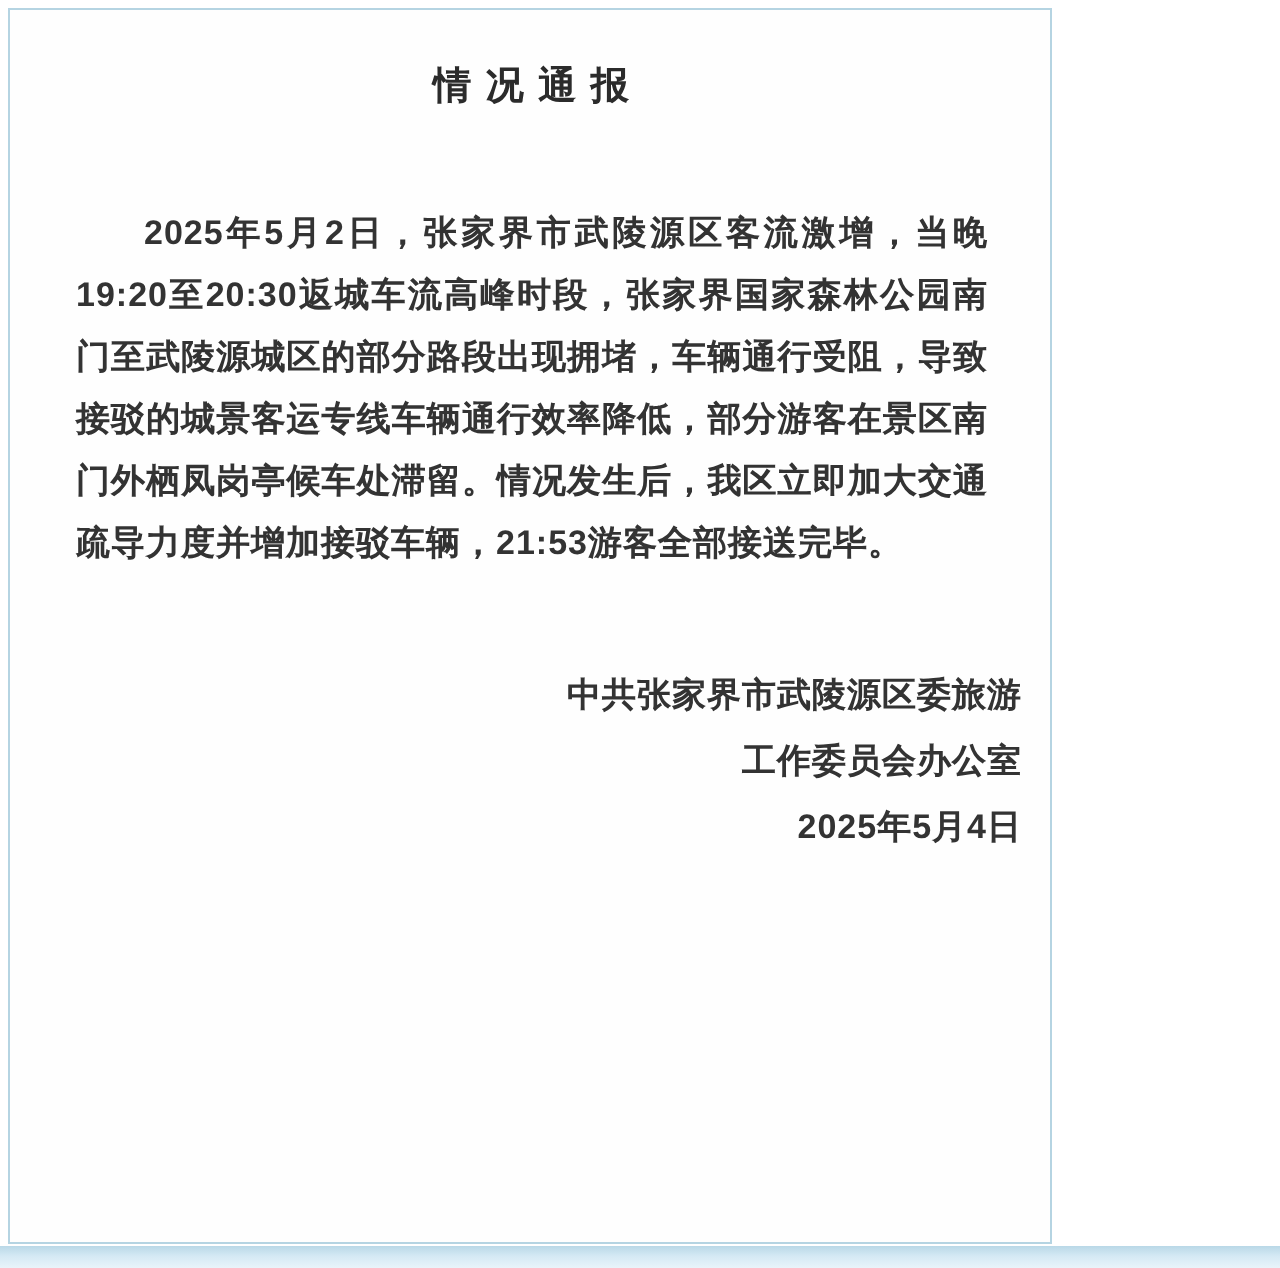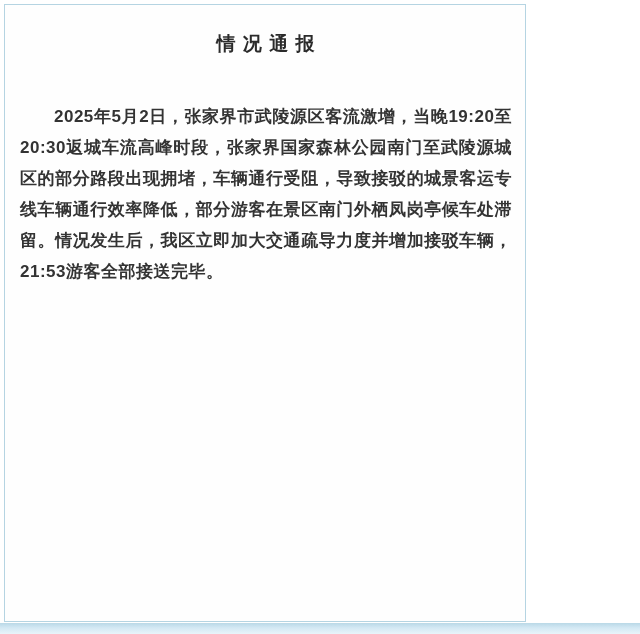--- a/index.html
+++ b/index.html
@@ -28,21 +28,21 @@
   .title {
     margin: 0;
     text-align: center;
     font-size: 19px;
     font-weight: 700;
     color: #2b2b2b;
     letter-spacing: 1px;
     line-height: 24px;
   }
   .para {
-    margin: 0;
+    margin: 18px;
     text-indent: 2em;
     font-size: 17px;
     line-height: 31px;
     font-weight: 600;
     color: #333333;
     text-align: justify;
     letter-spacing: 0.5px;
   }
   .para.first {
     margin-top: 45px;
@@ -68,15 +68,20 @@
 </style>
 </head>
 <body>
 
 <div class="page">
   <h1 class="title">情 况 通 报</h1>
 
   <p class="para first">2025年5月2日，张家界市武陵源区客流激增，当晚19:20至20:30返城车流高峰时段，张家界国家森林公园南门至武陵源城区的部分路段出现拥堵，车辆通行受阻，导致接驳的城景客运专线车辆通行效率降低，部分游客在景区南门外栖凤岗亭候车处滞留。情况发生后，我区立即加大交通疏导力度并增加接驳车辆，21:53游客全部接送完毕。</p>
 
 
+  <div class="signature">
+    <div>中共张家界市武陵源区委旅游</div>
+    <div>工作委员会办公室</div>
+    <div>2025年5月4日</div>
+  </div>
 </div>
 
 <div class="bottom-strip"></div>
 
 </body></html>

